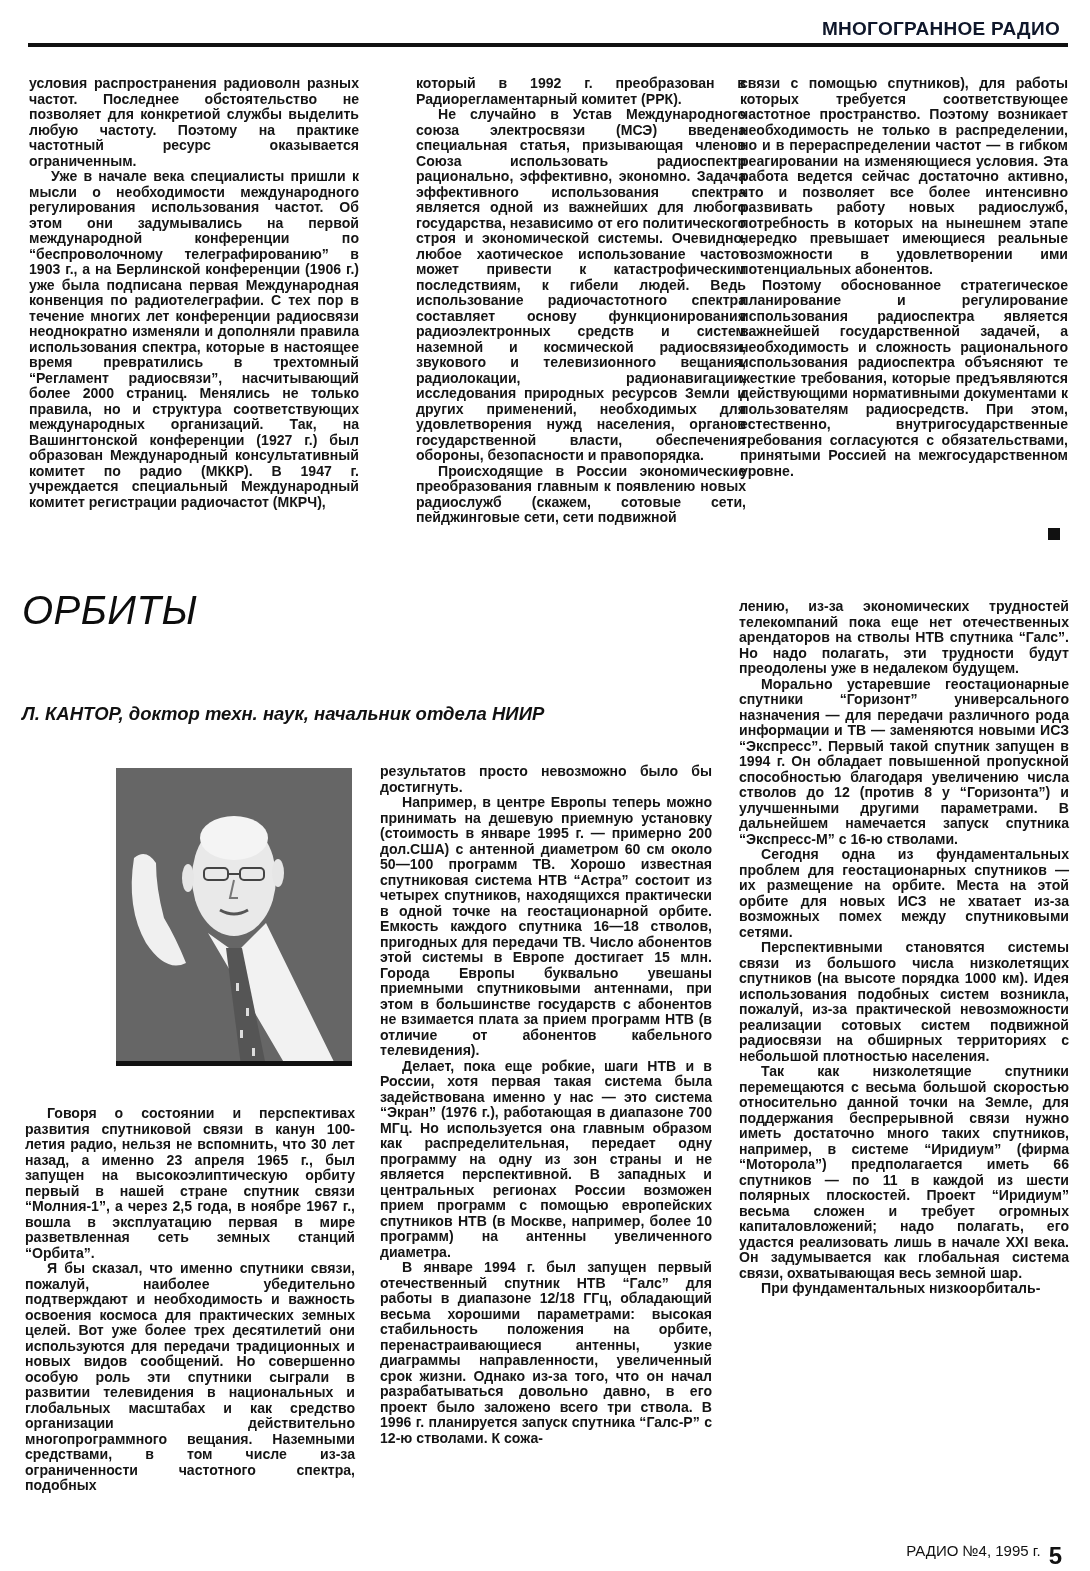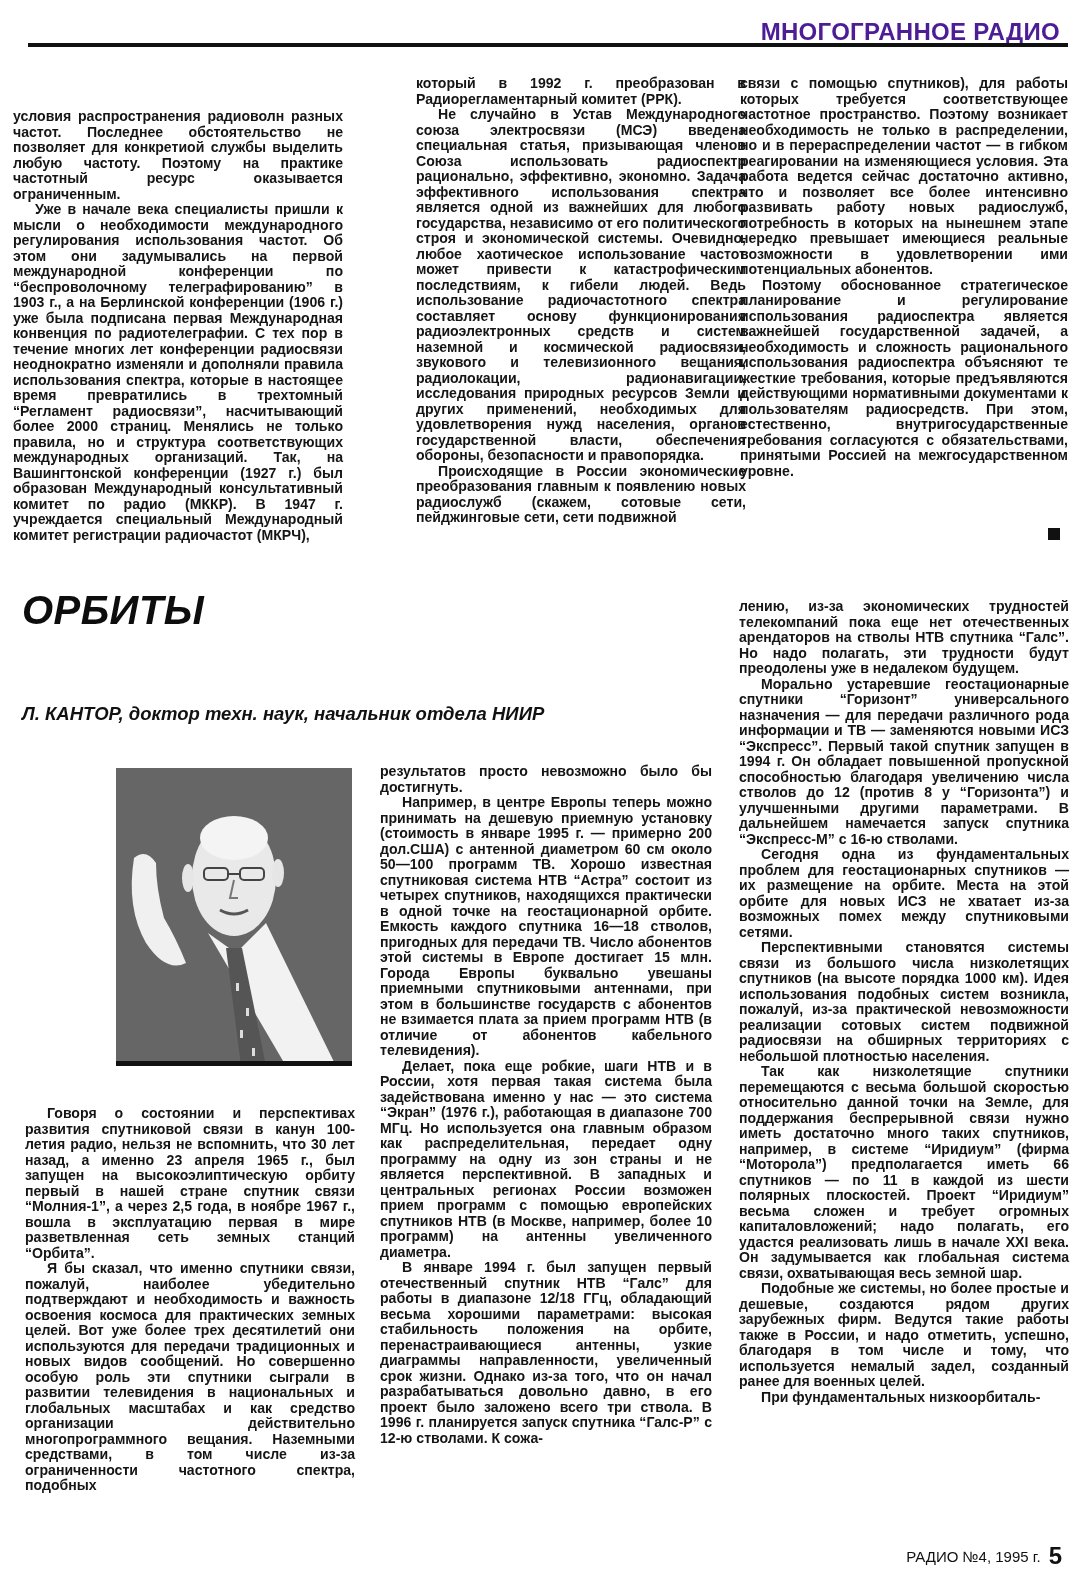--- a/index.html
+++ b/index.html
@@ -1,38 +1,38 @@
 <!DOCTYPE html>
 <html><head>
 <meta charset="utf-8">
 <style>
   html,body{margin:0;padding:0;background:#fff;}
   body{width:1090px;height:1571px;position:relative;overflow:hidden;
        font-family:"Liberation Sans","DejaVu Sans",sans-serif;color:#111;}
   .section-header{position:absolute;left:0;top:0;width:1090px;height:50px;}
-  .section-title{position:absolute;right:30px;top:18px;font-size:24px;font-weight:bold;
-       letter-spacing:0.3px;color:#4c1d95;}
+  .section-title{position:absolute;right:30px;top:18px;font-size:19px;font-weight:bold;
+       letter-spacing:0.3px;color:#0f172a;}
   .header-rule{position:absolute;left:28px;top:43px;width:1040px;height:4px;background:#111;}
   .col{position:absolute;font-size:14.1px;line-height:15.5px;font-weight:bold;text-align:justify;
        hyphens:auto;color:#151515;}
   .col p{margin:0;text-indent:0;}
   .col p.ind{text-indent:22px;}
-  .c1{left:13px;top:76px;width:330px;margin-top:33px;}
+  .c1{left:29px;top:76px;width:330px;}
   .c2{left:382px;top:76px;width:330px;margin-left:34px;}
   .c3{left:740px;top:76px;width:328px;}
   .end-mark{position:absolute;left:1048px;top:528px;width:12px;height:12px;background:#111;}
-  .title{position:absolute;left:22px;top:588px;font-size:40px;line-height:44px;font-weight:bold;
+  .title{position:absolute;left:22px;top:588px;font-size:40px;line-height:44px;font-weight:normal;
        font-style:italic;letter-spacing:0.5px;color:#0d0d0d;}
   .byline{position:absolute;left:22px;top:703px;font-size:18.5px;font-weight:bold;font-style:italic;color:#111;text-align:right;}
   .photo{position:absolute;left:116px;top:768px;width:236px;height:298px;background:#666;overflow:hidden;}
   .photo .bottom-bar{position:absolute;left:0;bottom:0;width:100%;height:5px;background:#111;}
   .c4{left:25px;top:1106px;width:330px;}
   .c5{left:380px;top:764px;width:332px;}
   .c6{left:739px;top:599px;width:330px;}
-  .footer{position:absolute;right:28px;top:1542px;display:flex;align-items:center;gap:8px;margin-left:20px;}
+  .footer{position:absolute;right:28px;top:1542px;display:flex;align-items:flex-start;gap:8px;margin-left:20px;}
   .footer .mag{font-size:15px;color:#111;}
   .footer .pg{font-size:24px;font-weight:bold;color:#111;}
 </style>
 </head>
 <body>
 
 <div class="section-header">
   <div class="section-title">МНОГОГРАННОЕ РАДИО</div>
   <div class="header-rule"></div>
 </div>
@@ -98,20 +98,19 @@
   <p class="ind">Например, в центре Европы теперь можно принимать на дешевую приемную установку (стоимость в январе 1995 г. — примерно 200 дол.США) с антенной диаметром 60 см около 50—100 программ ТВ. Хорошо известная спутниковая система НТВ “Астра” состоит из четырех спутников, находящихся практически в одной точке на геостационарной орбите. Емкость каждого спутника 16—18 стволов, пригодных для передачи ТВ. Число абонентов этой системы в Европе достигает 15 млн. Города Европы буквально увешаны приемными спутниковыми антеннами, при этом в большинстве государств с абонентов не взимается плата за прием программ НТВ (в отличие от абонентов кабельного телевидения).</p>
   <p class="ind">Делает, пока еще робкие, шаги НТВ и в России, хотя первая такая система была задействована именно у нас — это система “Экран” (1976 г.), работающая в диапазоне 700 МГц. Но используется она главным образом как распределительная, передает одну программу на одну из зон страны и не является перспективной. В западных и центральных регионах России возможен прием программ с помощью европейских спутников НТВ (в Москве, например, более 10 программ) на антенны увеличенного диаметра.</p>
   <p class="ind">В январе 1994 г. был запущен первый отечественный спутник НТВ “Галс” для работы в диапазоне 12/18 ГГц, обладающий весьма хорошими параметрами: высокая стабильность положения на орбите, перенастраивающиеся антенны, узкие диаграммы направленности, увеличенный срок жизни. Однако из-за того, что он начал разрабатываться довольно давно, в его проект было заложено всего три ствола. В 1996 г. планируется запуск спутника “Галс-Р” с 12-ю стволами. К сожа-</p>
 </div>
 <div class="col c6">
   <p class="">лению, из-за экономических трудностей телекомпаний пока еще нет отечественных арендаторов на стволы НТВ спутника “Галс”. Но надо полагать, эти трудности будут преодолены уже в недалеком будущем.</p>
   <p class="ind">Морально устаревшие геостационарные спутники “Горизонт” универсального назначения — для передачи различного рода информации и ТВ — заменяются новыми ИСЗ “Экспресс”. Первый такой спутник запущен в 1994 г. Он обладает повышенной пропускной способностью благодаря увеличению числа стволов до 12 (против 8 у “Горизонта”) и улучшенными другими параметрами. В дальнейшем намечается запуск спутника “Экспресс-М” с 16-ю стволами.</p>
   <p class="ind">Сегодня одна из фундаментальных проблем для геостационарных спутников — их размещение на орбите. Места на этой орбите для новых ИСЗ не хватает из-за возможных помех между спутниковыми сетями.</p>
   <p class="ind">Перспективными становятся системы связи из большого числа низколетящих спутников (на высоте порядка 1000 км). Идея использования подобных систем возникла, пожалуй, из-за практической невозможности реализации сотовых систем подвижной радиосвязи на обширных территориях с небольшой плотностью населения.</p>
   <p class="ind">Так как низколетящие спутники перемещаются с весьма большой скоростью относительно данной точки на Земле, для поддержания беспрерывной связи нужно иметь достаточно много таких спутников, например, в системе “Иридиум” (фирма “Моторола”) предполагается иметь 66 спутников — по 11 в каждой из шести полярных плоскостей. Проект “Иридиум” весьма сложен и требует огромных капиталовложений; надо полагать, его удастся реализовать лишь в начале XXI века. Он задумывается как глобальная система связи, охватывающая весь земной шар.</p>
-  <p class="ind">Подобные же системы, но более простые и дешевые, создаются рядом других зарубежных фирм. Ведутся такие работы также в России, и надо отметить, успешно, благодаря в том числе и тому, что используется немалый задел, созданный ранее для военных целей.</p>
   <p class="ind">При фундаментальных низкоорбиталь-</p>
 </div>
 
 <div class="footer">
   <span class="mag">РАДИО №4, 1995 г.</span>
   <span class="pg">5</span>
 </div>
 
 </body></html>

